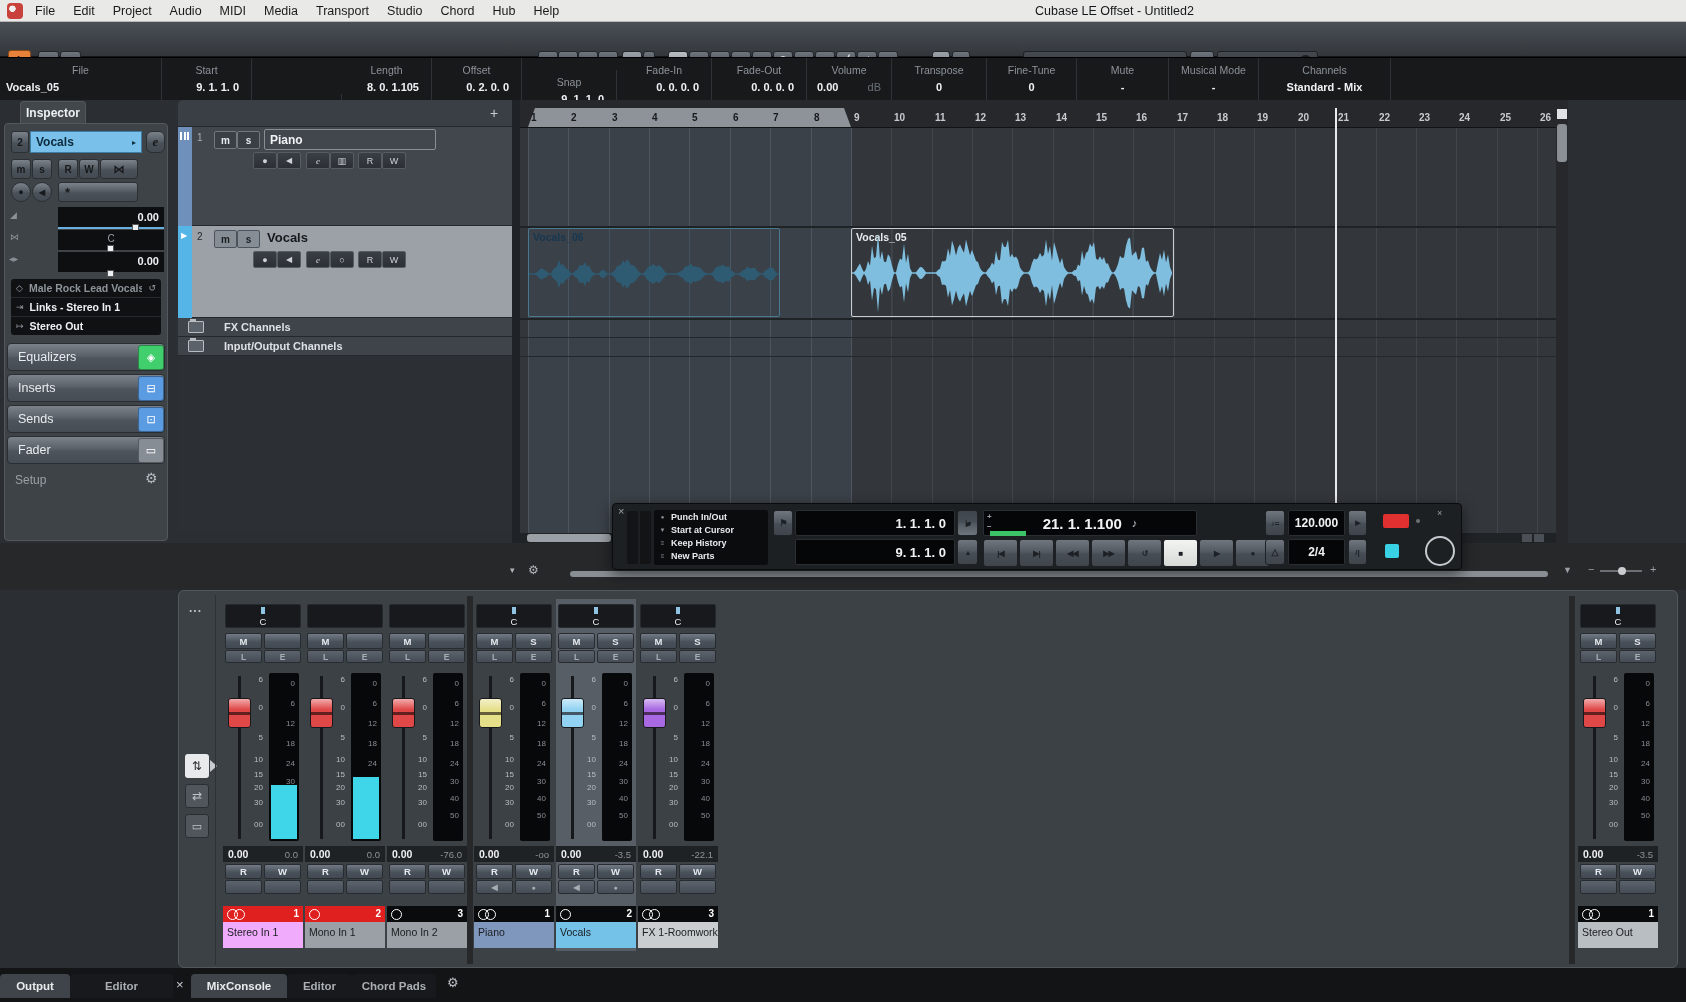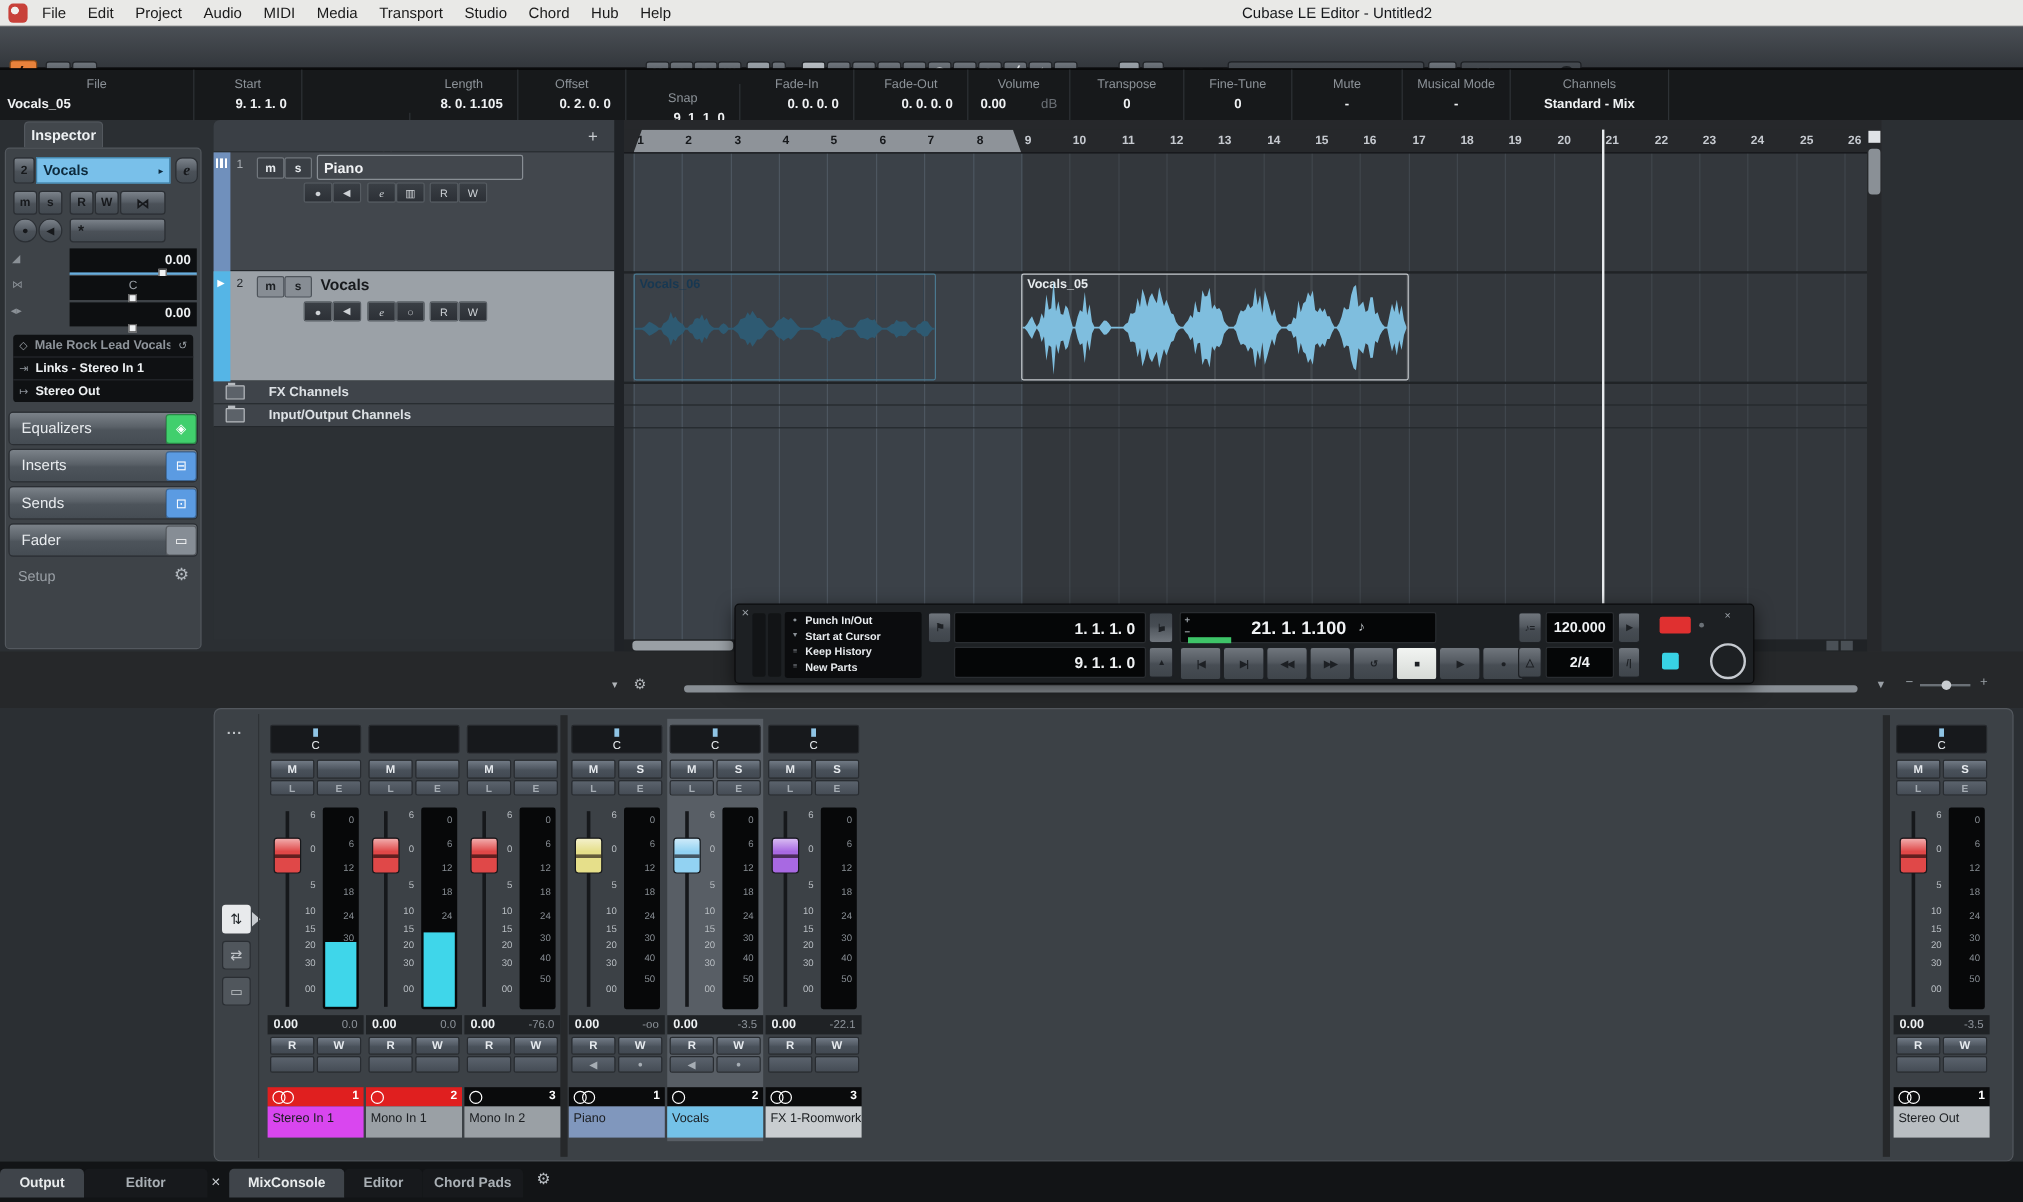--- a/index.html
+++ b/index.html
@@ -56,21 +56,21 @@
         <div class="menu-item">Project</div>
         <div class="menu-item">Audio</div>
         <div class="menu-item">MIDI</div>
         <div class="menu-item">Media</div>
         <div class="menu-item">Transport</div>
         <div class="menu-item">Studio</div>
         <div class="menu-item">Chord</div>
         <div class="menu-item">Hub</div>
         <div class="menu-item">Help</div>
       </div>
-    <div class="a" style="left:1035px;top:4px;font-size:12.5px;color:#15171a">Cubase LE Editor - Untitled2</div>
+    <div class="a" style="left:1035px;top:4px;font-size:12.5px;color:#15171a">Cubase LE Offset - Untitled2</div>
   </div>
 
   <div id="toolbar" class="a">
     <div class="a" style="left:8px;top:28px;width:23px;height:22px;background:#e8823b;border:1px solid #8a4a18;border-radius:3px;color:#2a1305;font-size:15px;font-weight:bold;display:flex;align-items:center;justify-content:center">ϟ</div>
     <div class="a gbtn" style="left:38px;top:29px;width:21px;height:21px;font-size:12px">↶</div>
     <div class="a gbtn" style="left:60px;top:29px;width:21px;height:21px;font-size:12px">↷</div>
 
     <div class="a gbtn flat" style="left:1023px;top:29px;width:164px;height:21px;background:linear-gradient(180deg,#454a50,#34383d);border:1px solid #1e2125;border-radius:3px;justify-content:flex-start;padding:0 6px;gap:7px">
       <span style="color:#9aa0a6;font-size:11px">▦</span>
       <span style="font-size:11px;color:#eceef0">Bar</span>
@@ -530,21 +530,21 @@
         <div class="a mbtn" style="left: 41px; top: 265px; width: 37px; height: 15px;">W</div>
         <div class="a mbtn dim" style="left: 2px; top: 281px; width: 37px; height: 14px; font-size: 8px;"></div>
         <div class="a mbtn dim" style="left: 41px; top: 281px; width: 37px; height: 14px; font-size: 7px;"></div>
         <div class="a" style="left: 0px; top: 307px; width: 80px; height: 16px; background: rgb(224, 31, 31);">
           <div class="a" style="left: 4px; top: 3px; display: flex;">
             <span class="circ"></span>
             <span class="circ" style="margin-left: -4px;"></span>
           </div>
           <div class="a" style="right: 4px; top: 2px; font-size: 10px; font-weight: bold; color: rgb(255, 255, 255);">1</div>
         </div>
-        <div class="a" style="left: 0px; top: 323px; width: 80px; height: 26px; background: #d946ef; padding: 4px 4px 16px; font-size: 10.5px; color: rgb(26, 29, 32); white-space: nowrap; overflow: hidden;">Stereo In 1</div>
+        <div class="a" style="left: 0px; top: 323px; width: 80px; height: 26px; background: #f0abfc; padding: 4px 4px 16px; font-size: 10.5px; color: rgb(26, 29, 32); white-space: nowrap; overflow: hidden;">Stereo In 1</div>
       </div>
       <div class="a" style="left: 126px; top: 8px; width: 80px; height: 352px;">
         <div class="a panbox" style="left: 2px; top: 5px; width: 76px; height: 24px;"></div>
         <div class="a mbtn" style="left: 2px; top: 34px; width: 37px; height: 16px;">M</div>
         <div class="a mbtn" style="left: 41px; top: 34px; width: 37px; height: 16px;"></div>
         <div class="a mbtn dim" style="left: 2px; top: 51px; width: 37px; height: 13px;">L</div>
         <div class="a mbtn dim" style="left: 41px; top: 51px; width: 37px; height: 13px;">E</div>
         <div class="a" style="left: 15px; top: 77px; width: 3px; height: 163px; background: rgb(22, 24, 27);"></div>
         <div class="a" style="left: 20px; top: 76px; width: 20px; text-align: right; font-size: 8px; color: rgb(185, 190, 195);">6</div>
         <div class="a" style="left: 20px; top: 104px; width: 20px; text-align: right; font-size: 8px; color: rgb(185, 190, 195);">0</div>

